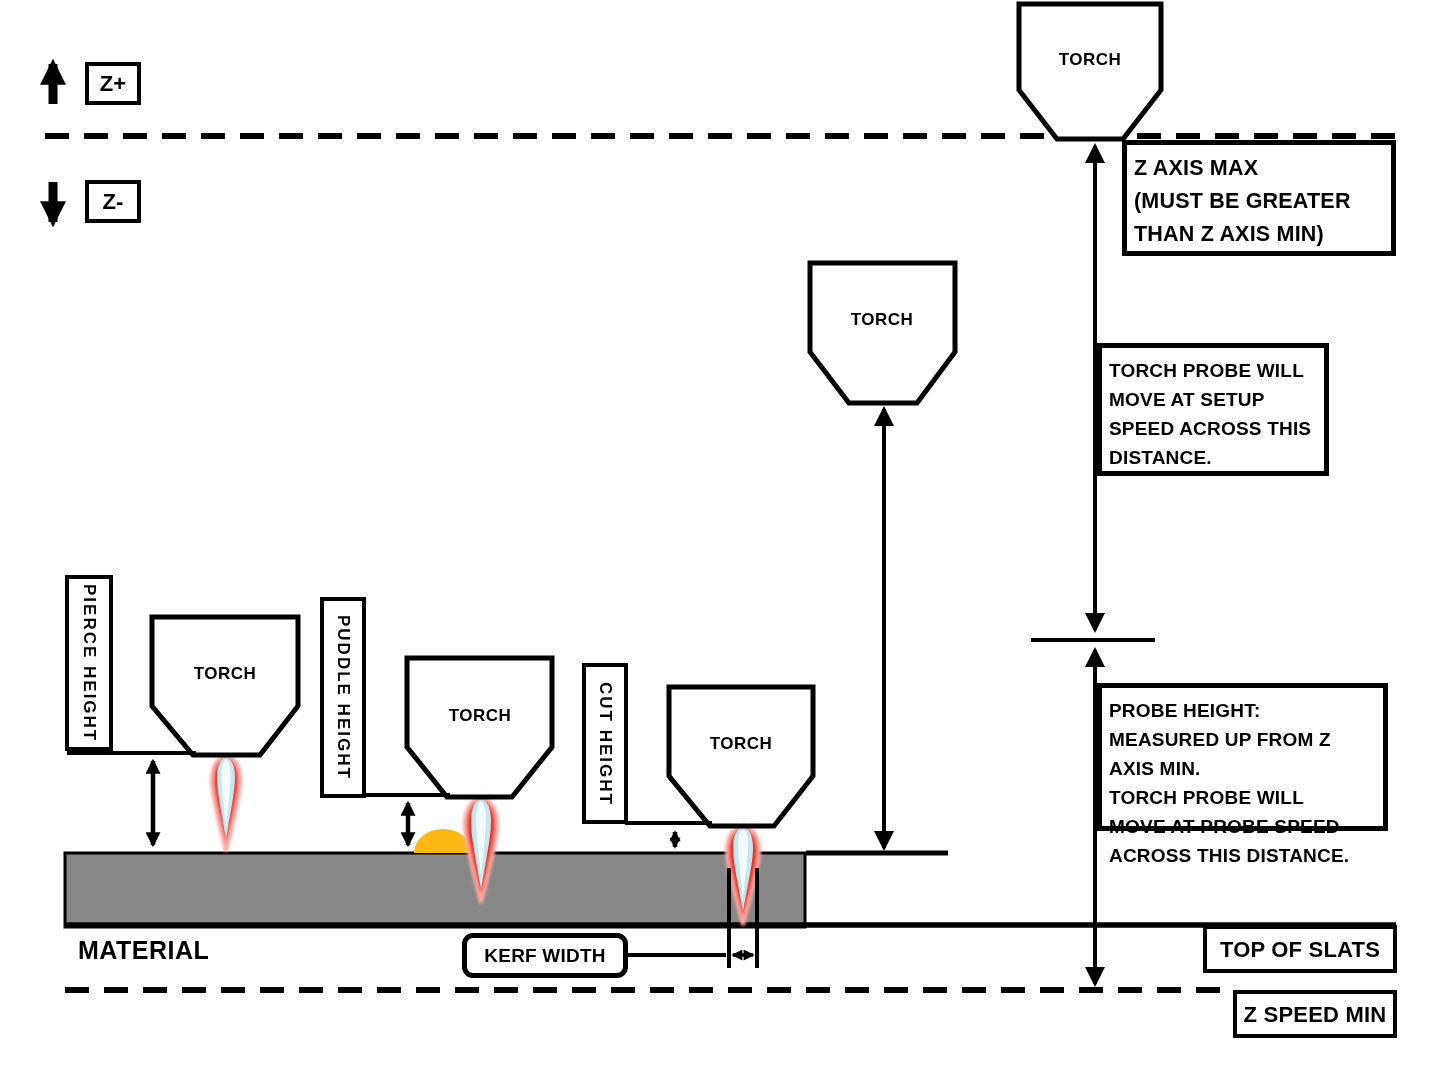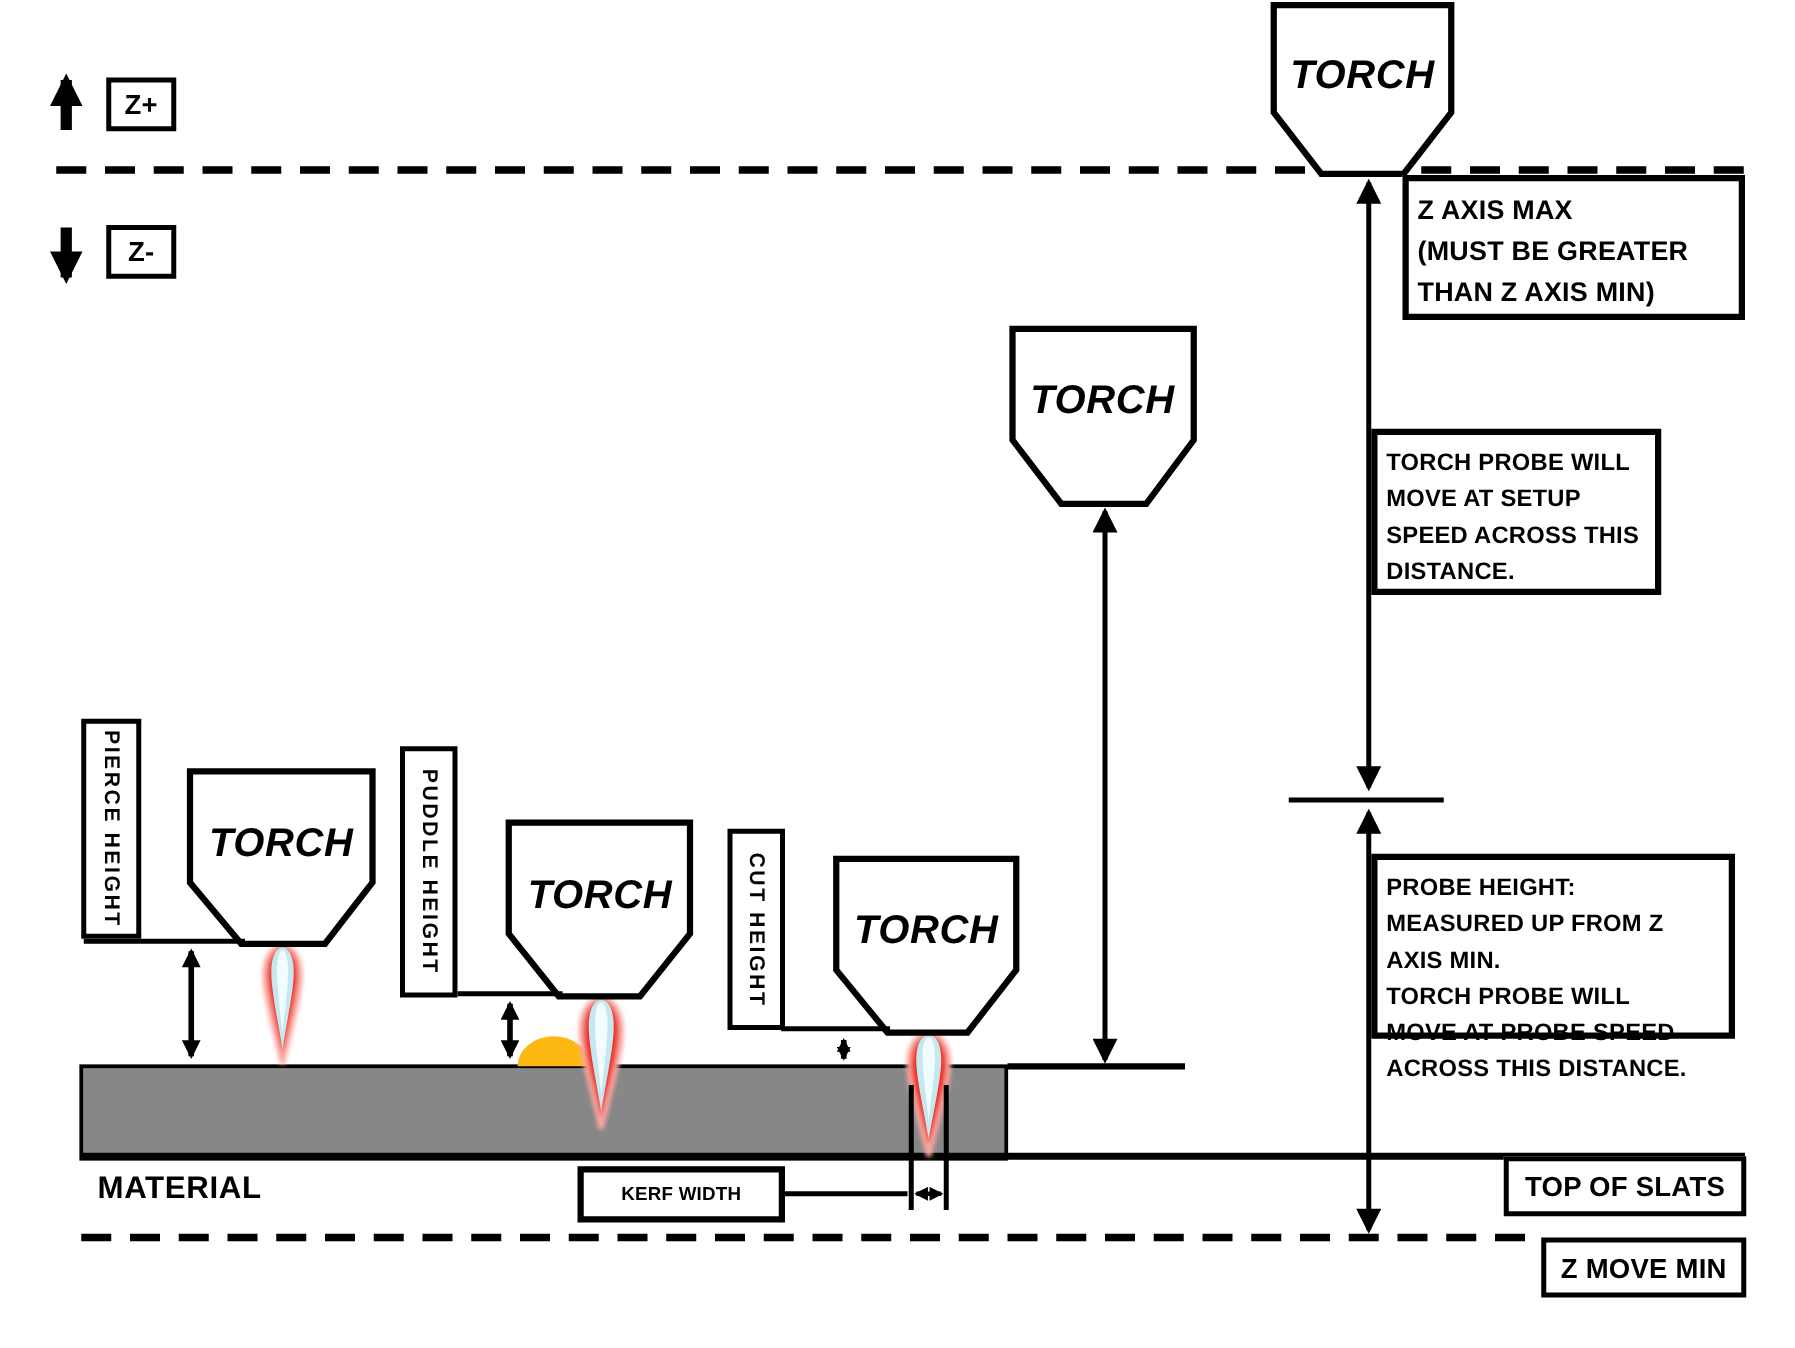--- a/index.html
+++ b/index.html
@@ -16,27 +16,27 @@
   }
   .box.center{display:flex;align-items:center;justify-content:center;padding:0;white-space:nowrap;}
   .vbox{
     position:absolute;background:#fff;border:4px solid #000;box-sizing:border-box;
     display:flex;align-items:center;justify-content:center;
     writing-mode:vertical-rl;font-weight:700;font-size:17px;color:#000;
     letter-spacing:2px;white-space:nowrap;
   }
   .torch-label{
     position:absolute;transform:translate(-50%,-50%);
-    font-weight:700;font-size:32px;color:#000;letter-spacing:.5px;font-style:italic;
+    font-weight:700;font-size:17px;color:#000;letter-spacing:.5px;
   }
   .plain-label{position:absolute;font-weight:700;color:#000;}
   #z-plus-box,#z-minus-box{border-width:4px;font-size:22px;}
   #z-axis-max-box{line-height:33px;font-size:21.5px;padding-top:7px;}
   #top-of-slats-box,#z-axis-min-box{border-width:4px;font-size:22px;}
-  #kerf-width-box{font-size:15px;}
+  #kerf-width-box{font-size:19px;border-radius:11px;}
   #material-label{font-size:25px;letter-spacing:.5px;margin-top:46px;}
 </style>
 </head>
 <body>
 
 <div id="canvas">
 
   <svg id="diagram-svg" viewBox="0 0 1436 1078" xmlns="http://www.w3.org/2000/svg">
     <defs>
       <marker id="ah" viewBox="0 0 10 10" refX="8.5" refY="5" markerWidth="23" markerHeight="20" orient="auto-start-reverse" markerUnits="userSpaceOnUse">
@@ -136,21 +136,21 @@
 
   <div id="probe-height-box" class="box" style="left:1097px;top:683px;width:291px;height:148px;font-size:19px;">PROBE HEIGHT:
 MEASURED UP FROM Z
 AXIS MIN.
 TORCH PROBE WILL
 MOVE AT PROBE SPEED
 ACROSS THIS DISTANCE.</div>
 
   <div id="top-of-slats-box" class="box center" style="left:1203px;top:925px;width:194px;height:48px;">TOP OF SLATS</div>
 
-  <div id="z-axis-min-box" class="box center" style="left:1233px;top:990px;width:164px;height:48px;">Z MOVE MIN</div>
+  <div id="z-axis-min-box" class="box center" style="left:1233px;top:990px;width:164px;height:48px;">Z SPEED MIN</div>
 
   <div id="kerf-width-box" class="box center" style="left:462px;top:933px;width:166px;height:45px;">KERF WIDTH</div>
 
   <div class="vbox" style="left:65px;top:575px;width:48px;height:176px;">PIERCE HEIGHT</div>
   <div class="vbox" style="left:320px;top:597px;width:46px;height:201px;">PUDDLE HEIGHT</div>
   <div class="vbox" style="left:582px;top:663px;width:46px;height:161px;">CUT HEIGHT</div>
 
   <div id="material-label" class="plain-label" style="left:78px;top:890px;">MATERIAL</div>
 
 </div>

